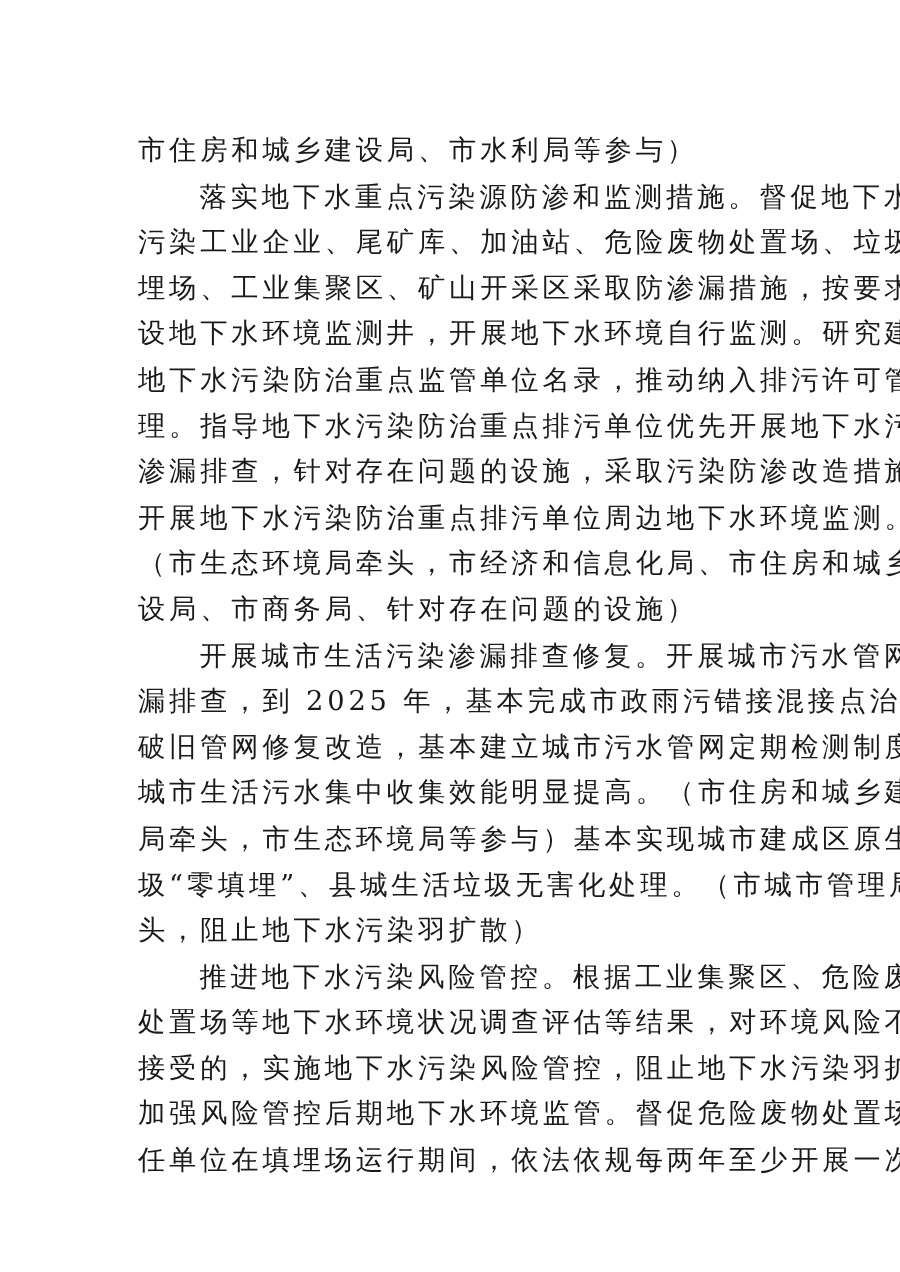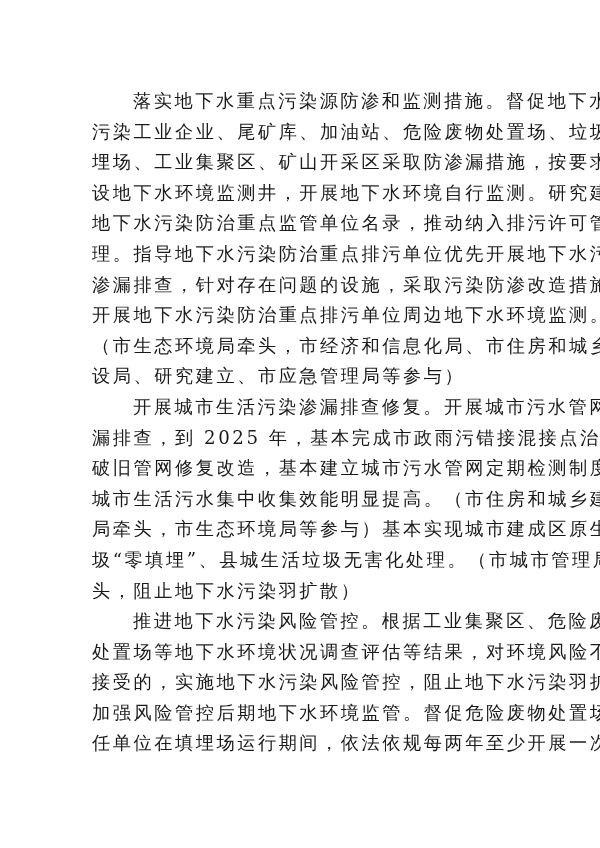--- a/index.html
+++ b/index.html
@@ -16,30 +16,31 @@
   .page-number {
     position: absolute; top: 793px; left: 0; width: 600px; text-align: center;
     font-family: "Liberation Serif", serif; font-size: 10px; color: #333;
   }
 </style>
 </head>
 <body>
 
 <div class="page">
   <div class="body-text">
+    <div class="line">市住房和城乡建设局、市水利局等参与）</div>
     <div class="line indent">落实地下水重点污染源防渗和监测措施。督促地下水重</div>
     <div class="line">污染工业企业、尾矿库、加油站、危险废物处置场、垃圾填</div>
     <div class="line">埋场、工业集聚区、矿山开采区采取防渗漏措施，按要求建</div>
     <div class="line">设地下水环境监测井，开展地下水环境自行监测。研究建立</div>
     <div class="line">地下水污染防治重点监管单位名录，推动纳入排污许可管</div>
     <div class="line">理。指导地下水污染防治重点排污单位优先开展地下水污染</div>
     <div class="line">渗漏排查，针对存在问题的设施，采取污染防渗改造措施。</div>
     <div class="line">开展地下水污染防治重点排污单位周边地下水环境监测。</div>
     <div class="line">（市生态环境局牵头，市经济和信息化局、市住房和城乡建</div>
-    <div class="line">设局、研究建立、市应急管理局等参与）</div>
+    <div class="line">设局、市商务局、针对存在问题的设施）</div>
     <div class="line indent">开展城市生活污染渗漏排查修复。开展城市污水管网渗</div>
     <div class="line">漏排查，到 2025 年，基本完成市政雨污错接混接点治理及</div>
     <div class="line">破旧管网修复改造，基本建立城市污水管网定期检测制度，</div>
     <div class="line">城市生活污水集中收集效能明显提高。（市住房和城乡建设</div>
     <div class="line">局牵头，市生态环境局等参与）基本实现城市建成区原生垃</div>
     <div class="line">圾“零填埋”、县城生活垃圾无害化处理。（市城市管理局牵</div>
     <div class="line">头，阻止地下水污染羽扩散）</div>
     <div class="line indent">推进地下水污染风险管控。根据工业集聚区、危险废物</div>
     <div class="line">处置场等地下水环境状况调查评估等结果，对环境风险不可</div>
     <div class="line">接受的，实施地下水污染风险管控，阻止地下水污染羽扩散，</div>

